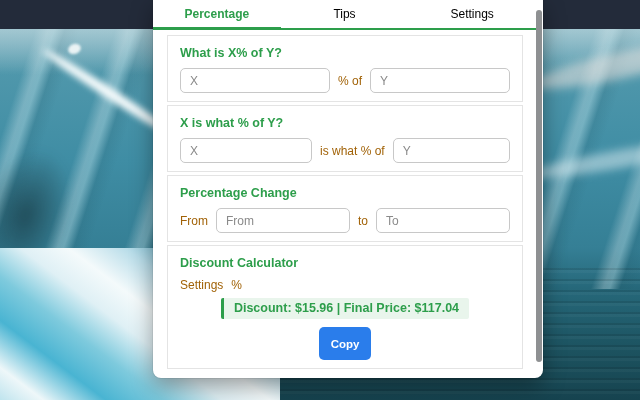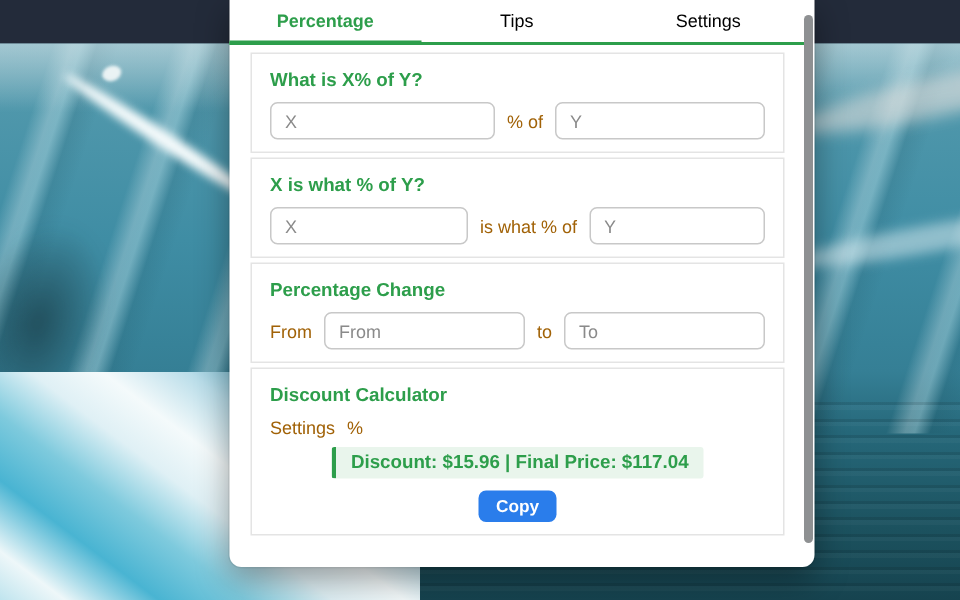--- a/index.html
+++ b/index.html
@@ -67,21 +67,21 @@
   input::placeholder{color:#8a8a8a;}
   .mid-label,.field-label,.suffix{font-size:12px;color:#a16207;white-space:nowrap;}
   .w150{width:150px;flex:none;}
   .w132{width:132px;flex:none;}
   .grow{flex:1;}
   .result-row{margin-top:7px;flex-direction:column;}
   .result{flex:1;background:var(--result-bg);border-left:3px solid var(--accent-green);
       border-radius:2px;height:21px;line-height:21px;padding:0 10px;font-size:12.5px;
       font-weight:bold;color:var(--accent-green);white-space:nowrap;overflow:hidden;}
   .copy-btn{background:var(--copy-blue);color:#fff;border:none;border-radius:5px;
-      font-weight:bold;font-size:11.5px;height:21px;padding:0 12px;cursor:pointer;
+      font-weight:bold;font-size:11.5px;height:33px;padding:0 12px;cursor:pointer;
       font-family:"Liberation Sans",sans-serif;}
 </style>
 </head>
 <body>
 
 <div class="bg">
   <div class="bg-dunes"></div>
   <div class="bg-water-tex"></div>
   <div class="bg-top-strip"></div>
   <div class="bg-top-haze"></div>

